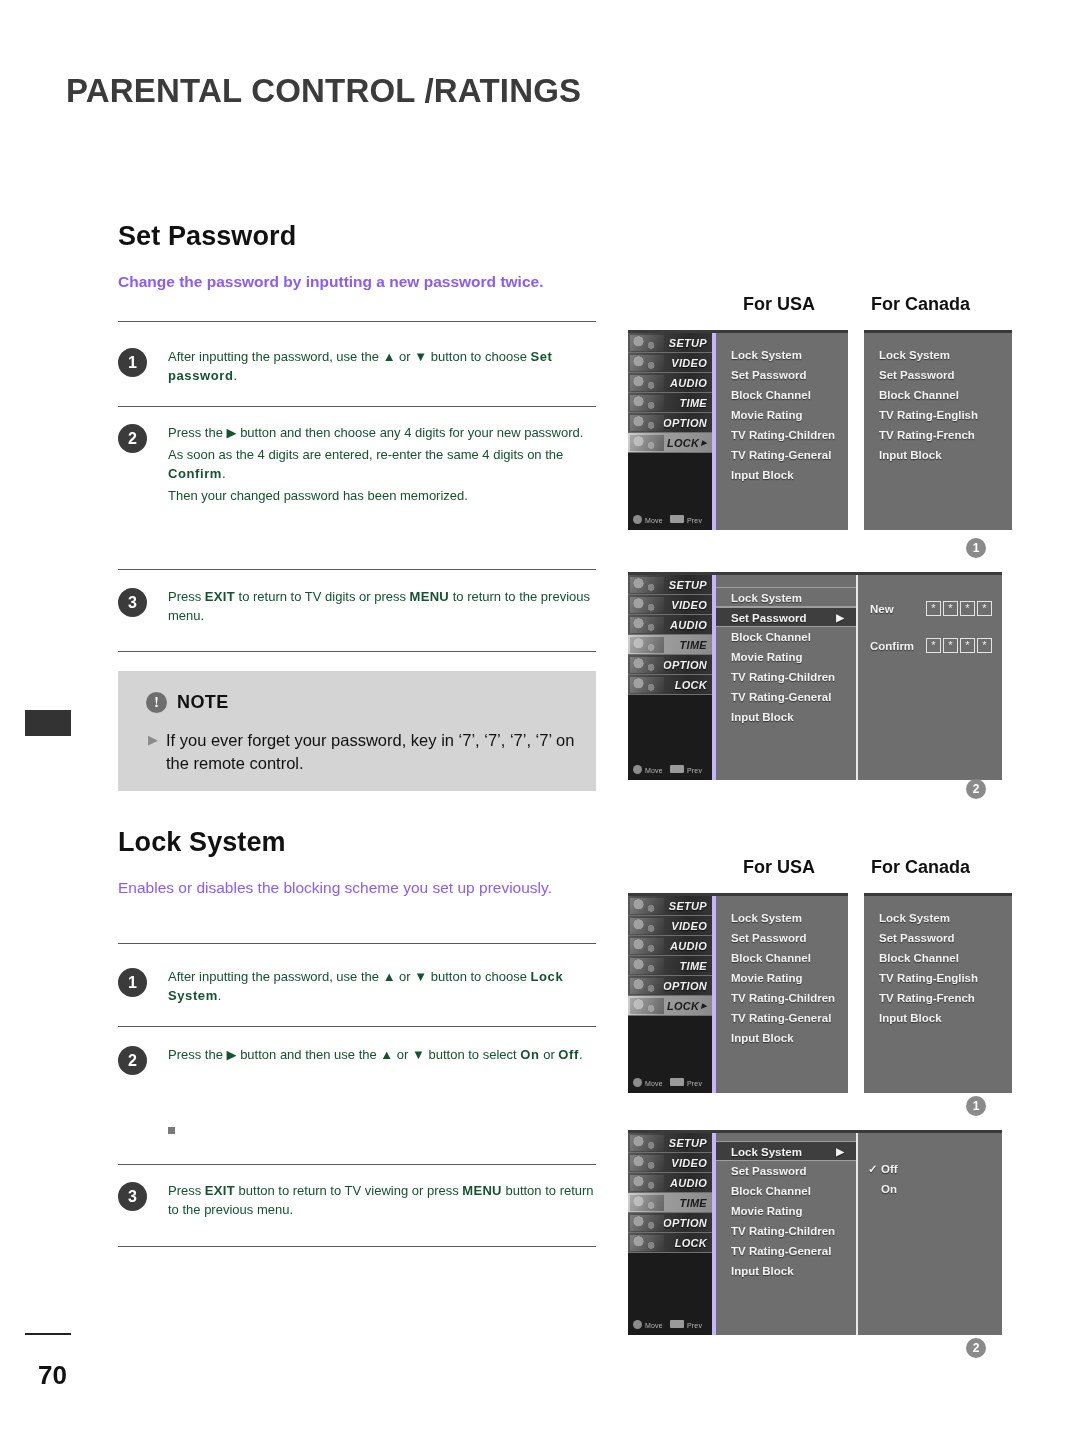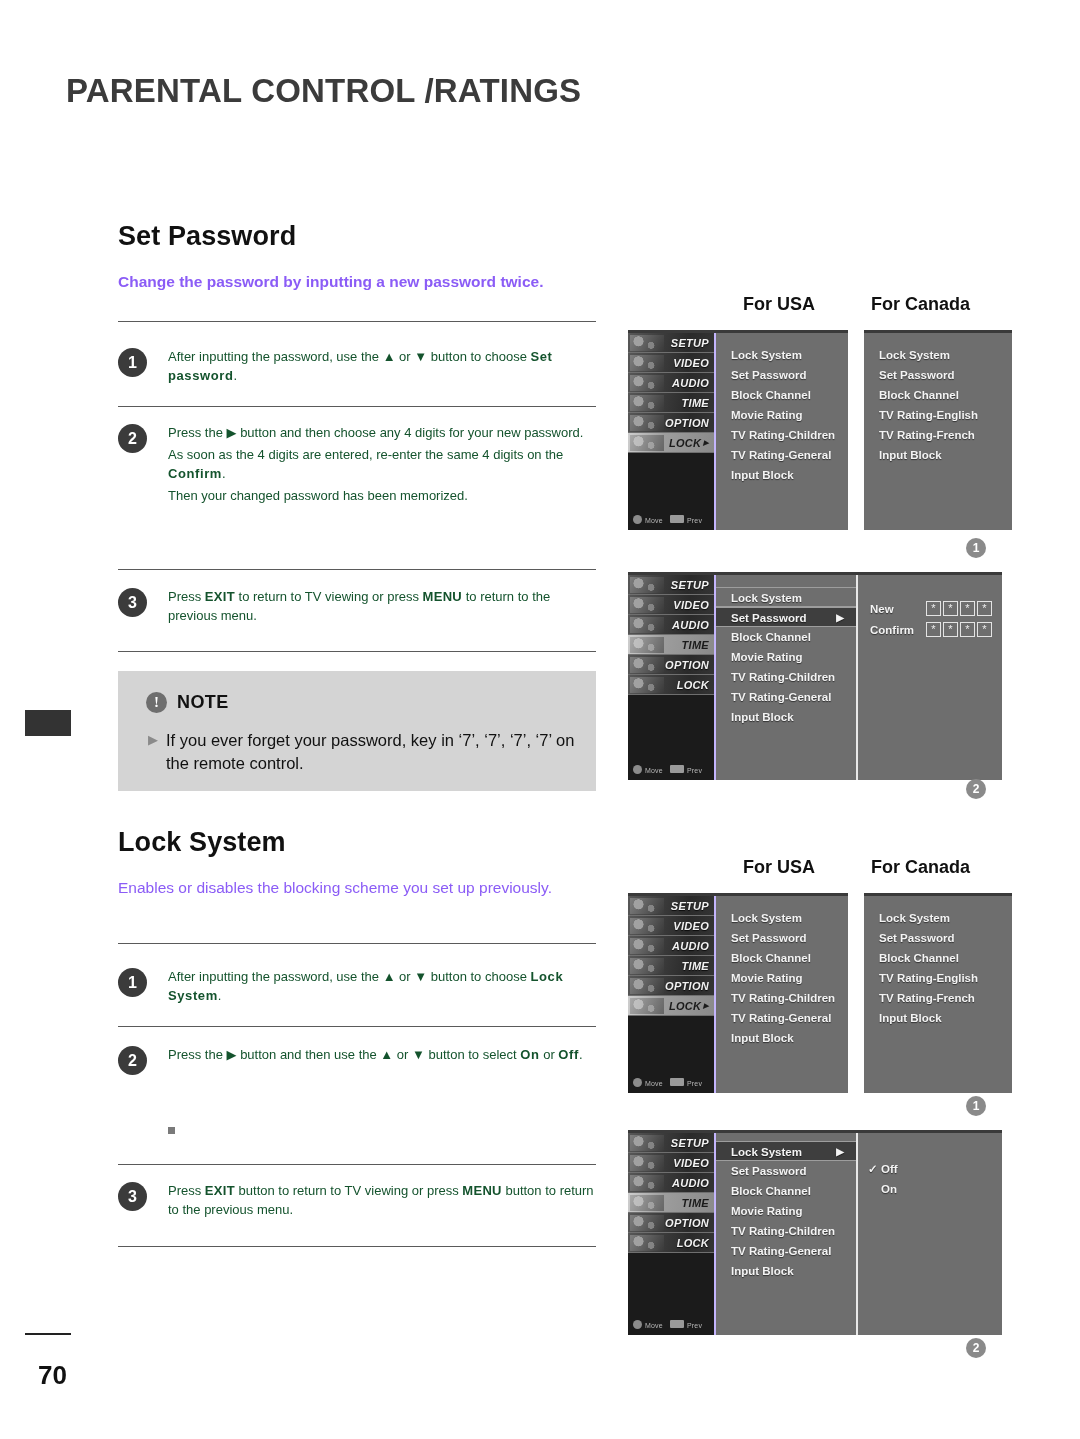--- a/index.html
+++ b/index.html
@@ -105,21 +105,21 @@
   .osd {
     position: relative;
     display: flex;
     background: #6e6e6e;
     border-top: 3px solid #3a3a3a;
   }
   .osd-side {
     flex: 0 0 88px;
     background: #1b1b1b;
     position: relative;
-    border-right: 2px solid #c4b5fd;
+    border-right: 4px solid #c4b5fd;
   }
   .osd-side-item {
     position: relative;
     height: 20px;
     display: flex; align-items: center; justify-content: flex-end;
     padding-right: 5px;
     font-family: "Liberation Sans", sans-serif;
     font-size: 11px; font-weight: 700; font-style: italic;
     letter-spacing: .3px;
     color: #f2f2f2;
@@ -178,21 +178,21 @@
     font-size: 10px; color: #f4f4f4;
   }
   .osd-panel {
     flex: 0 0 auto; width: 0;
     border-left: 2px solid #e8e8e8;
     position: relative;
   }
   .osd-panel.right {
     width: 140px; padding: 26px 0 0 12px;
   }
-  .pw-grid { display: grid; grid-template-columns: 56px auto; row-gap: 6px; align-items: center; }
+  .pw-grid { display: grid; grid-template-columns: 56px auto; row-gap: 22px; align-items: center; }
   .pw-label { font-size: 11.5px; font-weight: 700; color: #f4f4f4; text-shadow: 0 1px 1px rgba(0,0,0,.55); }
   .pw-boxes { display: flex; gap: 2px; }
   .pw-box {
     width: 15px; height: 15px; background: #6e6e6e;
     border: 1px solid #e4e4e4;
     color: #ededed; font-size: 11px; line-height: 13px; text-align: center;
   }
   .opt-row { font-size: 11.5px; font-weight: 700; color: #f4f4f4;
              text-shadow: 0 1px 1px rgba(0,0,0,.55);
              height: 20px; line-height: 20px; }
@@ -244,21 +244,21 @@
         <div class="step-para"><span>As soon as the 4 digits are entered, re-enter the same 4 digits on the </span><b>Confirm</b><span>.</span></div>
         <div class="step-para"><span>Then your changed password has been memorized.</span></div>
       </div>
     </div>
 
     <div class="rule" style="position:absolute; top:569px; left:0;"></div>
 
     <div class="step" style="position:absolute; top:588px; left:0; width:478px;">
       <div class="step-badge">3</div>
       <div class="step-body">
-        <span>Press </span><b class="kbd">EXIT</b><span> to return to TV viewing or press </span><b class="kbd">MENU</b><span> to return to the previous menu.</span>
+        <span>Press </span><b class="kbd">EXIT</b><span> to return to TV digits or press </span><b class="kbd">MENU</b><span> to return to the previous menu.</span>
       </div>
     </div>
 
     <div class="rule" style="position:absolute; top:651px; left:0;"></div>
 
     <div style="position:absolute; top:827px; left:0; width:478px;">
       <div class="sec-title">Lock System</div>
       <div class="sec-sub normal">Enables or disables the blocking scheme you set up previously.</div>
     </div>
 

